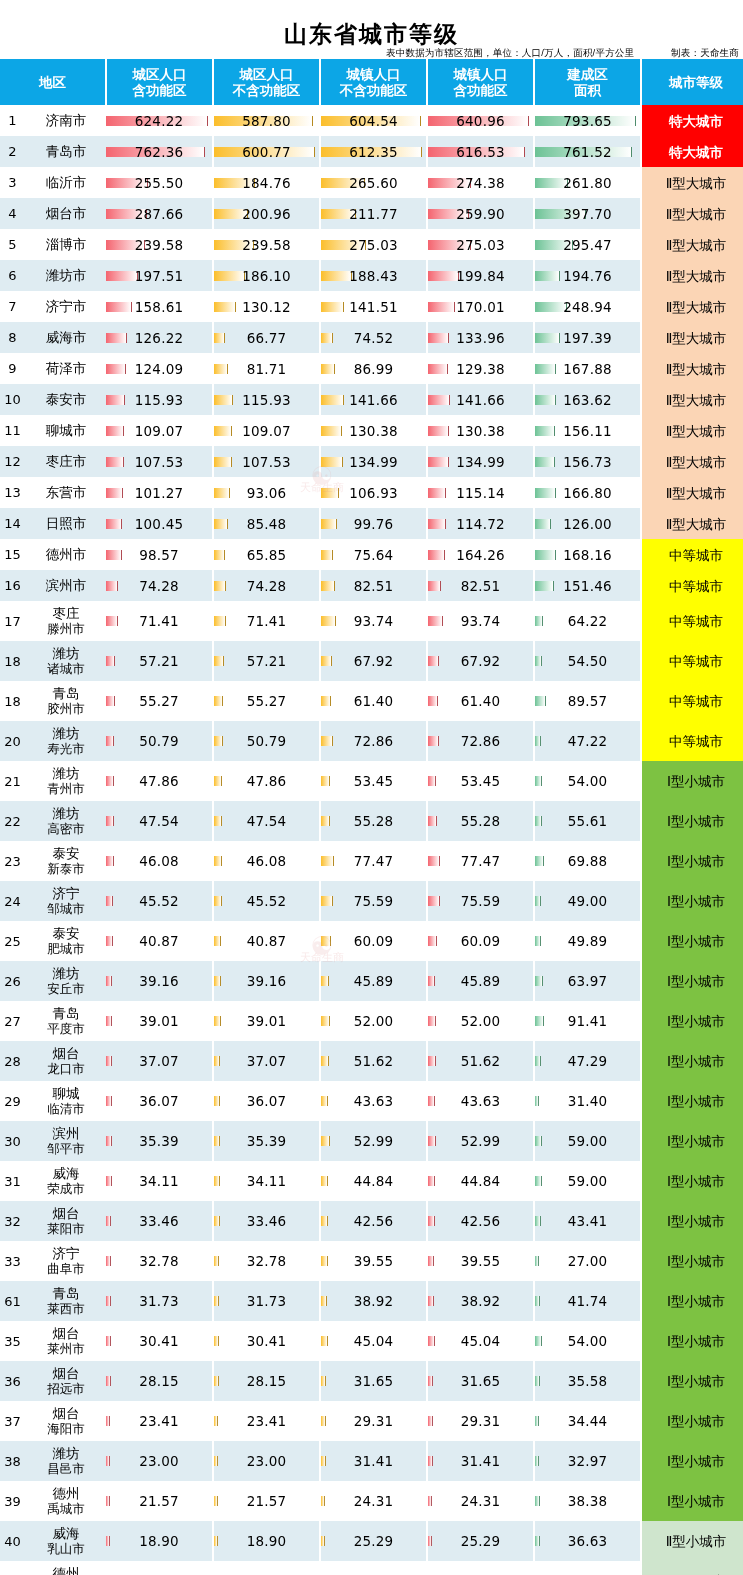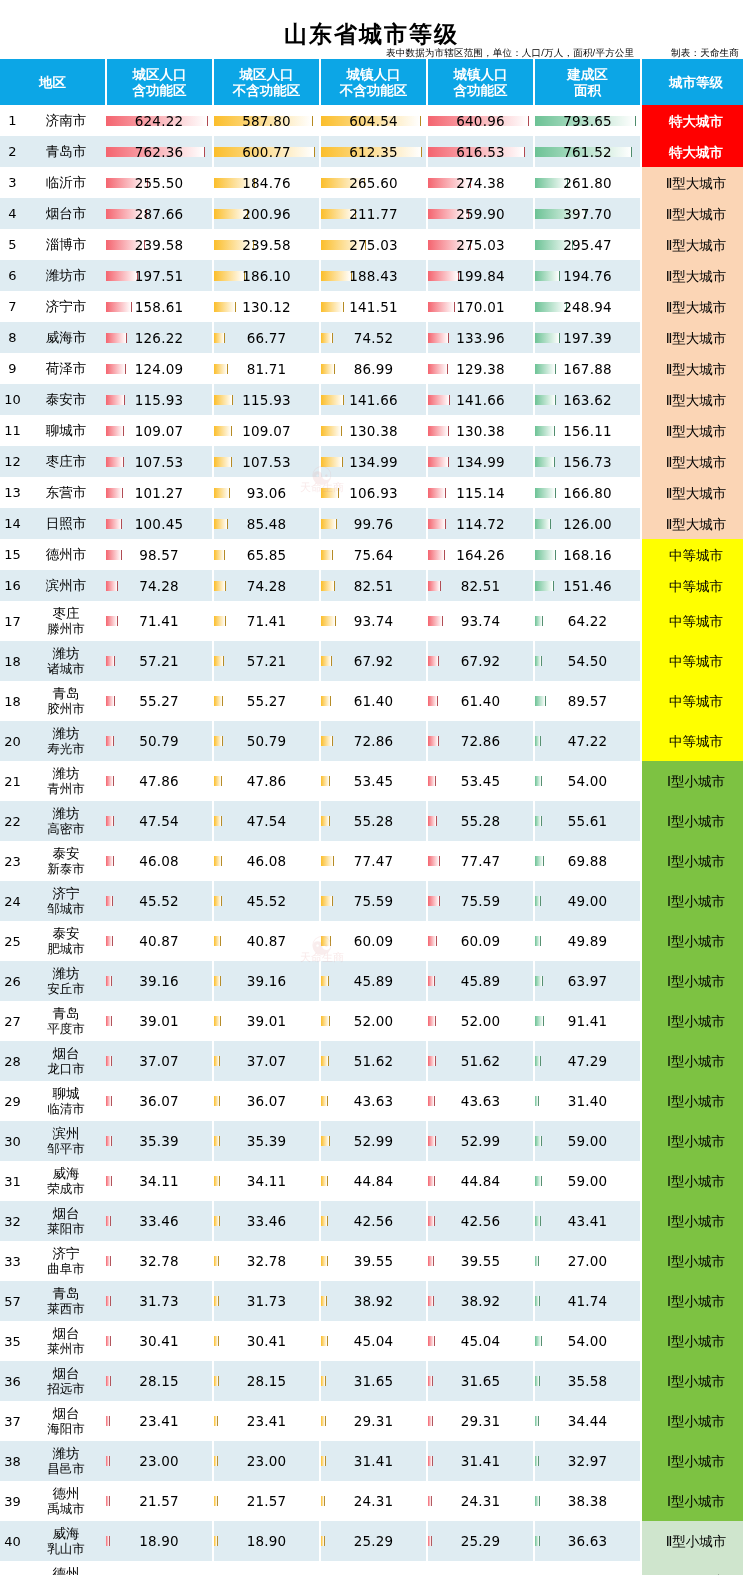--- a/index.html
+++ b/index.html
@@ -1283,21 +1283,21 @@
         </td>
         <td class="num body sep">
           <div class="wrap">
             <div class="bar green" style="width: 4%;"></div>
             <span class="val">27.00</span>
           </div>
         </td>
         <td class="tier t-small1">Ⅰ型小城市</td>
       </tr>
       <tr class="even dbl">
-        <td class="idx body">57</td>
+        <td class="idx body">61</td>
         <td class="name body"><span>青岛</span><span class="sub">莱西市</span></td>
         <td class="num body sep">
           <div class="wrap">
             <div class="bar red" style="width: 4.87982%;"></div>
             <span class="val">31.73</span>
           </div>
         </td>
         <td class="num body sep">
           <div class="wrap">
             <div class="bar amber" style="width: 5.07029%;"></div>

